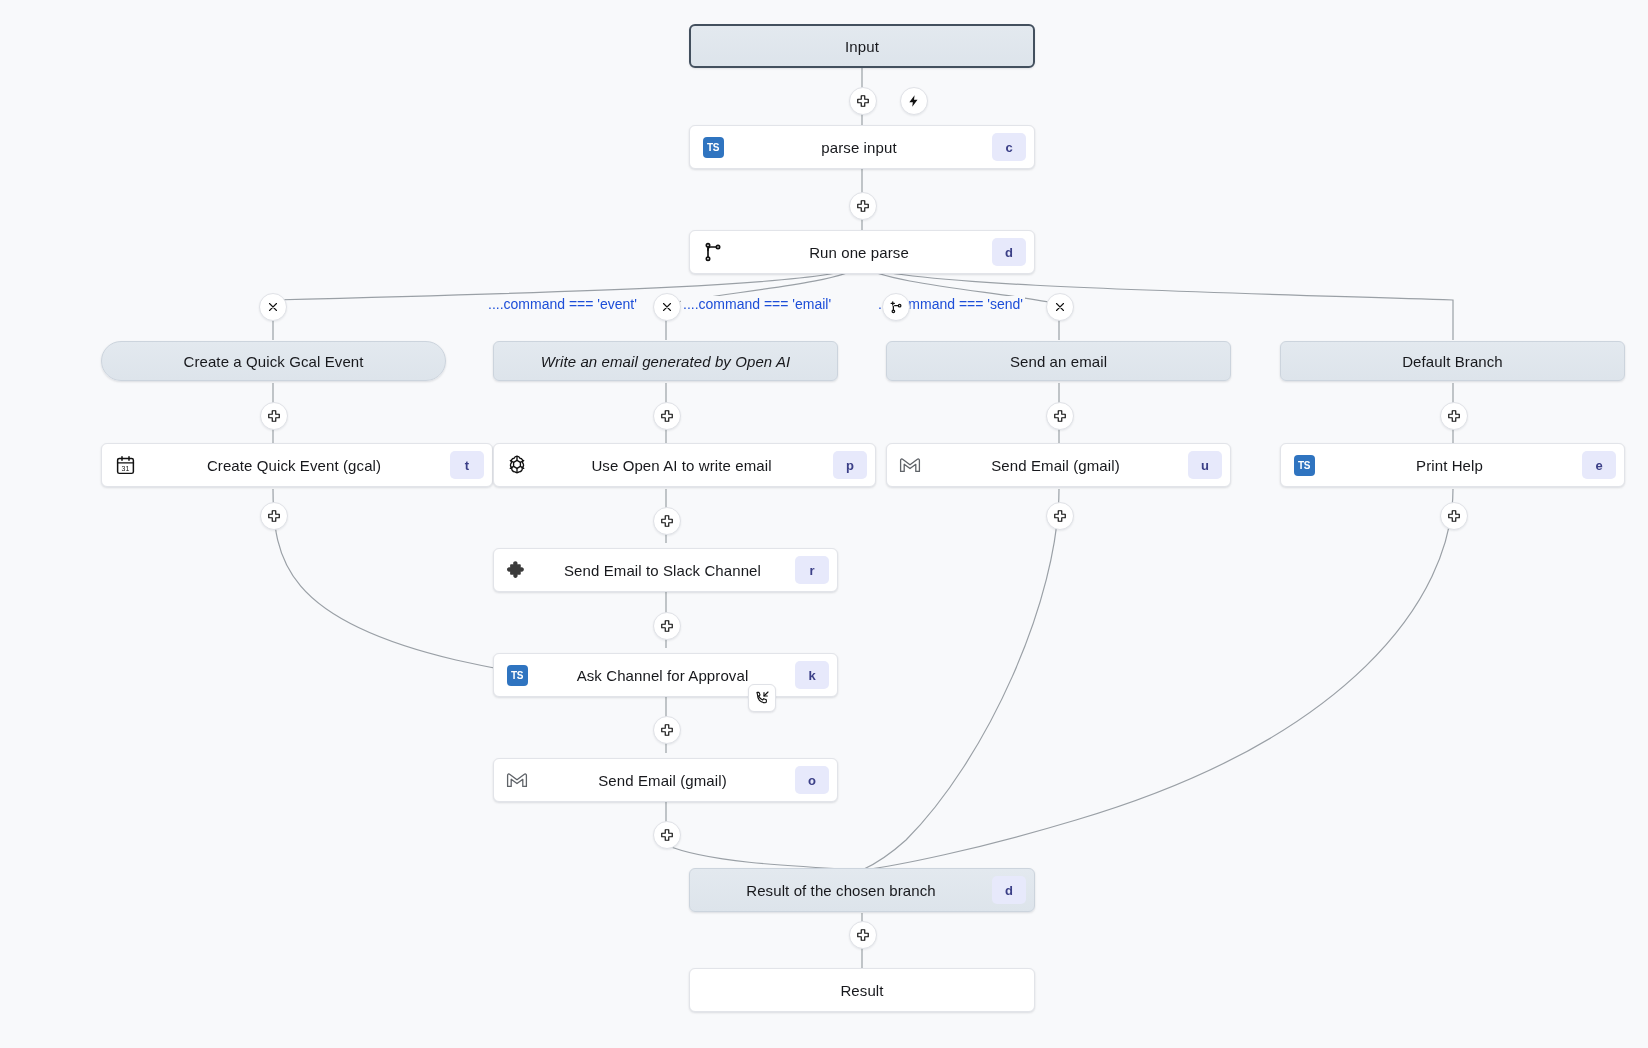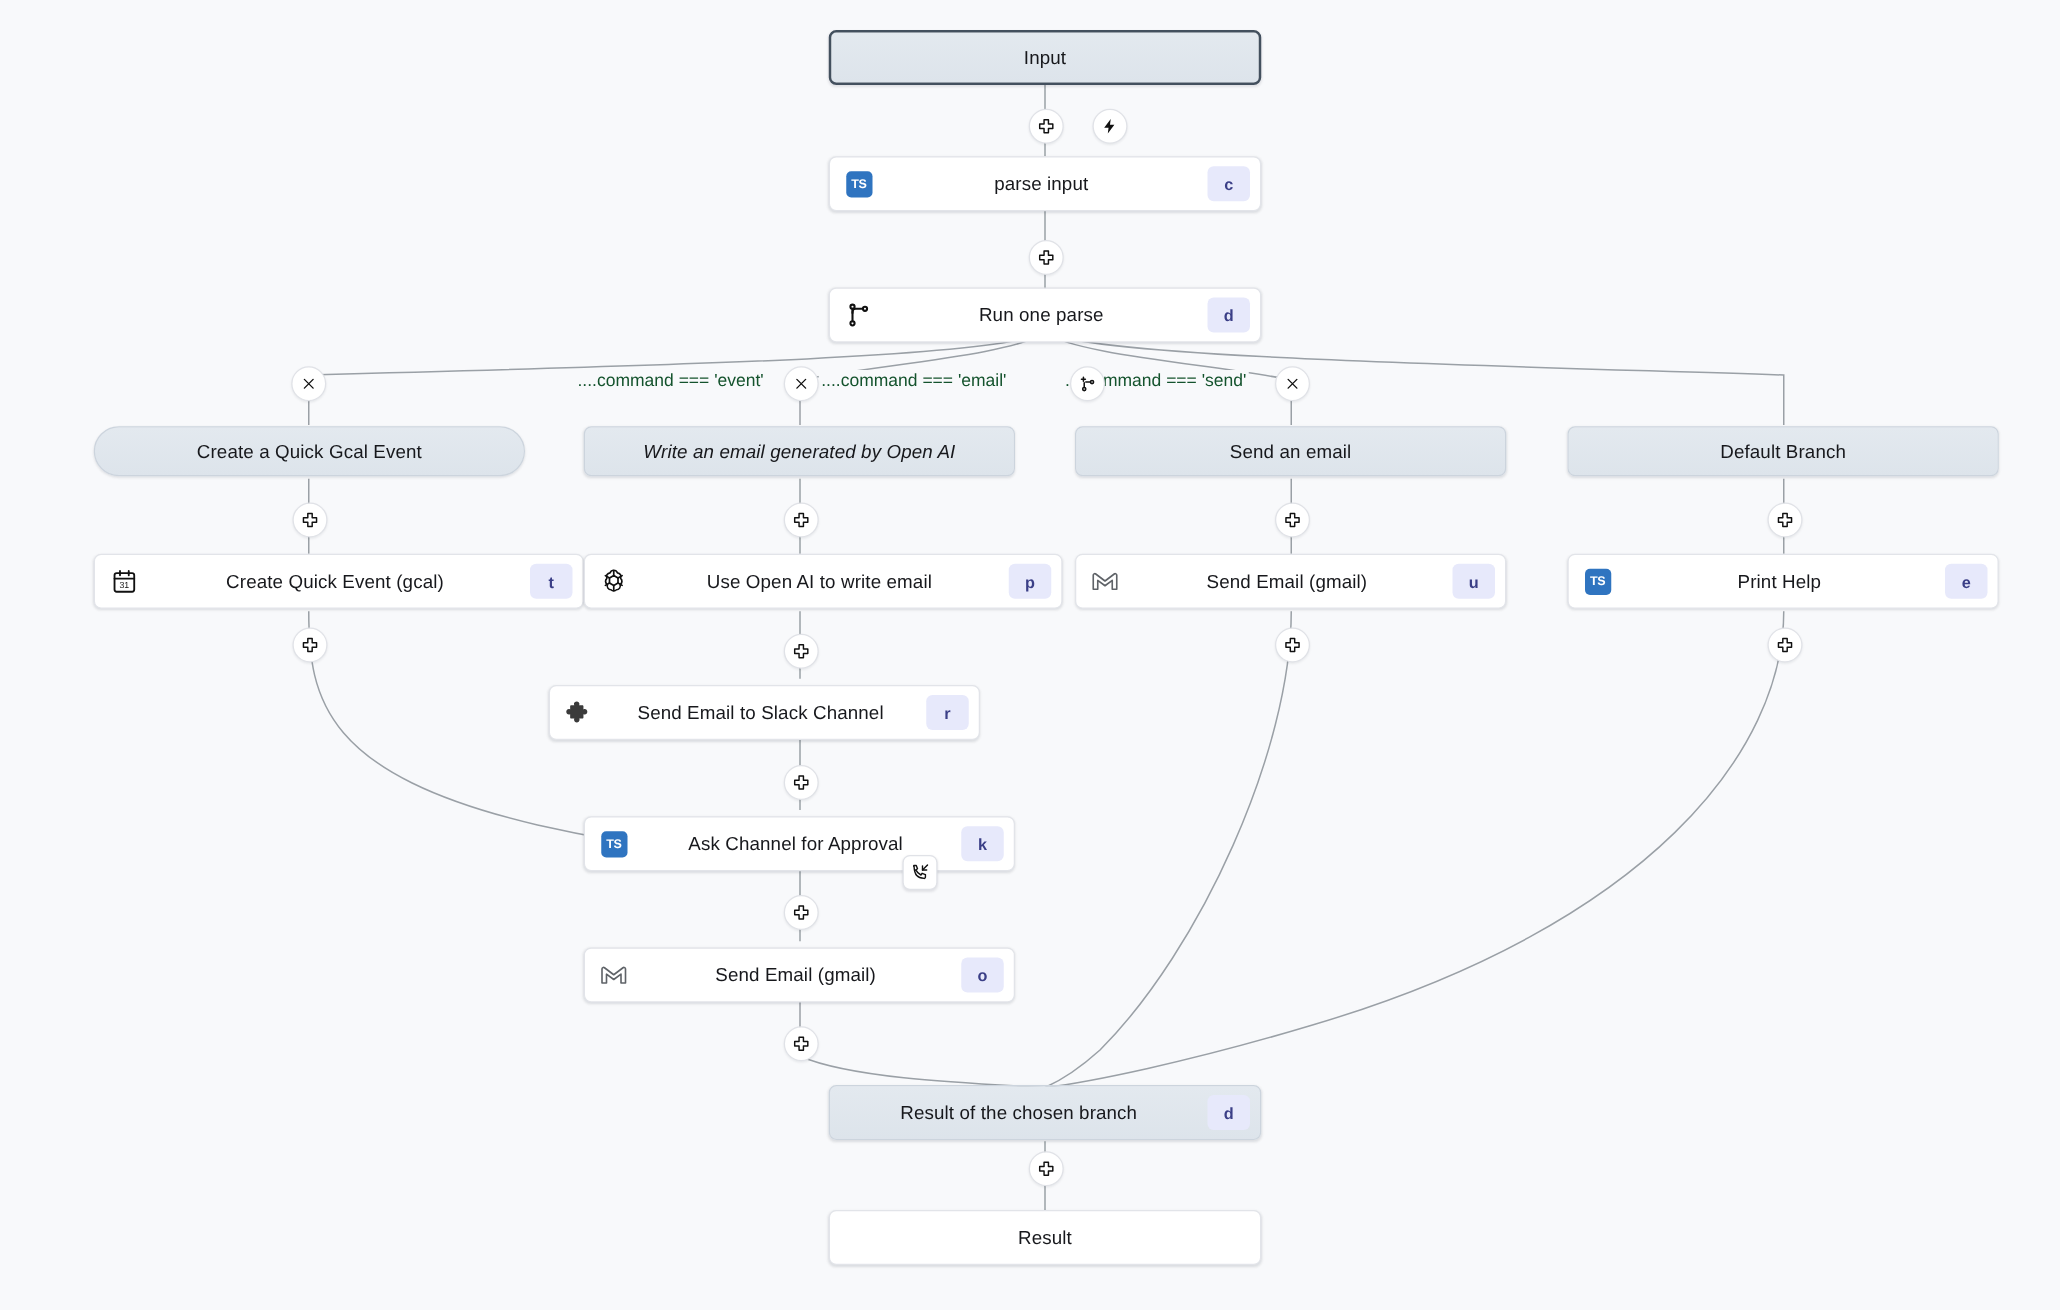--- a/index.html
+++ b/index.html
@@ -3,21 +3,21 @@
 <meta charset="utf-8">
 <style>
   html,body{margin:0;padding:0;}
   body{
     width:1648px;height:1048px;
     background:#f8f9fb;
     font-family:"Liberation Sans", sans-serif;
     overflow:hidden;
     position:relative;
   }
-  #canvas{position:absolute;inset:0;}
+  #canvas{position:absolute;inset:0;margin-left:26px;}
   #edges{position:absolute;left:0;top:0;width:1648px;height:1048px;pointer-events:none;}
 
   
   .node{
     position:absolute;
     box-sizing:border-box;
     display:flex;align-items:center;
     border-radius:6px;
     font-size:15px;
     color:#17181c;
@@ -72,21 +72,21 @@
     background:#fff;border:1px solid #e0e2e7;
     box-shadow:0 1px 2px rgba(16,24,40,.08);
     display:flex;align-items:center;justify-content:center;
     z-index:6;
   }
   .circ svg{display:block;}
 
   
   .cond{
     position:absolute;
-    font-size:14px;color:#14532d;
+    font-size:14px;color:#1d4ed8;
     background:#f8f9fb;
     white-space:nowrap;
     padding:0 2px;
     z-index:5;
   }
 
   
   .suspend{
     position:absolute;
     width:26px;height:26px;border-radius:6px;
@@ -298,21 +298,21 @@
     <svg width="14" height="14" viewBox="0 0 24 24">
       <path d="M9 3h6v6h6v6h-6v6H9v-6H3V9h6z" fill="#fff" stroke="#111" stroke-width="2" stroke-linejoin="round"></path>
       </svg>
   </div>
   <div class="circ" style="left:1414px;top:502px;">
     <svg width="14" height="14" viewBox="0 0 24 24">
       <path d="M9 3h6v6h6v6h-6v6H9v-6H3V9h6z" fill="#fff" stroke="#111" stroke-width="2" stroke-linejoin="round"></path>
       </svg>
   </div>
 
-  <div class="node" style="left:439px;top:548px;width:345px;">
+  <div class="node" style="left:467px;top:548px;width:345px;">
     <span class="nicon">
       <svg width="22" height="22" viewBox="0 0 24 24" fill="#3b3b3b">
         <path d="M10.3 2.4c1.3 0 2.3 1 2.3 2.2 0 .4-.1.7-.3 1h2.9c.5 0 .9.4.9.9v2.8c.3-.2.7-.3 1.1-.3 1.3 0 2.3 1.1 2.3 2.4s-1 2.4-2.3 2.4c-.4 0-.8-.1-1.1-.3v2.9c0 .5-.4.9-.9.9h-2.8c.2.3.3.7.3 1.1 0 1.3-1.1 2.3-2.4 2.3s-2.4-1-2.4-2.3c0-.4.1-.8.3-1.1H5.4c-.5 0-.9-.4-.9-.9v-2.9c-.3.2-.7.3-1.1.3-1.3 0-2.3-1.1-2.3-2.4s1-2.4 2.3-2.4c.4 0 .8.1 1.1.3V6.5c0-.5.4-.9.9-.9h2.7c-.2-.3-.3-.6-.3-1 0-1.2 1-2.2 2.5-2.2z"></path>
       </svg>
     </span>
     <span class="label">Send Email to Slack Channel</span>
     <span class="kbd">r</span>
   </div>
 
   <div class="circ" style="left:627px;top:612px;">

